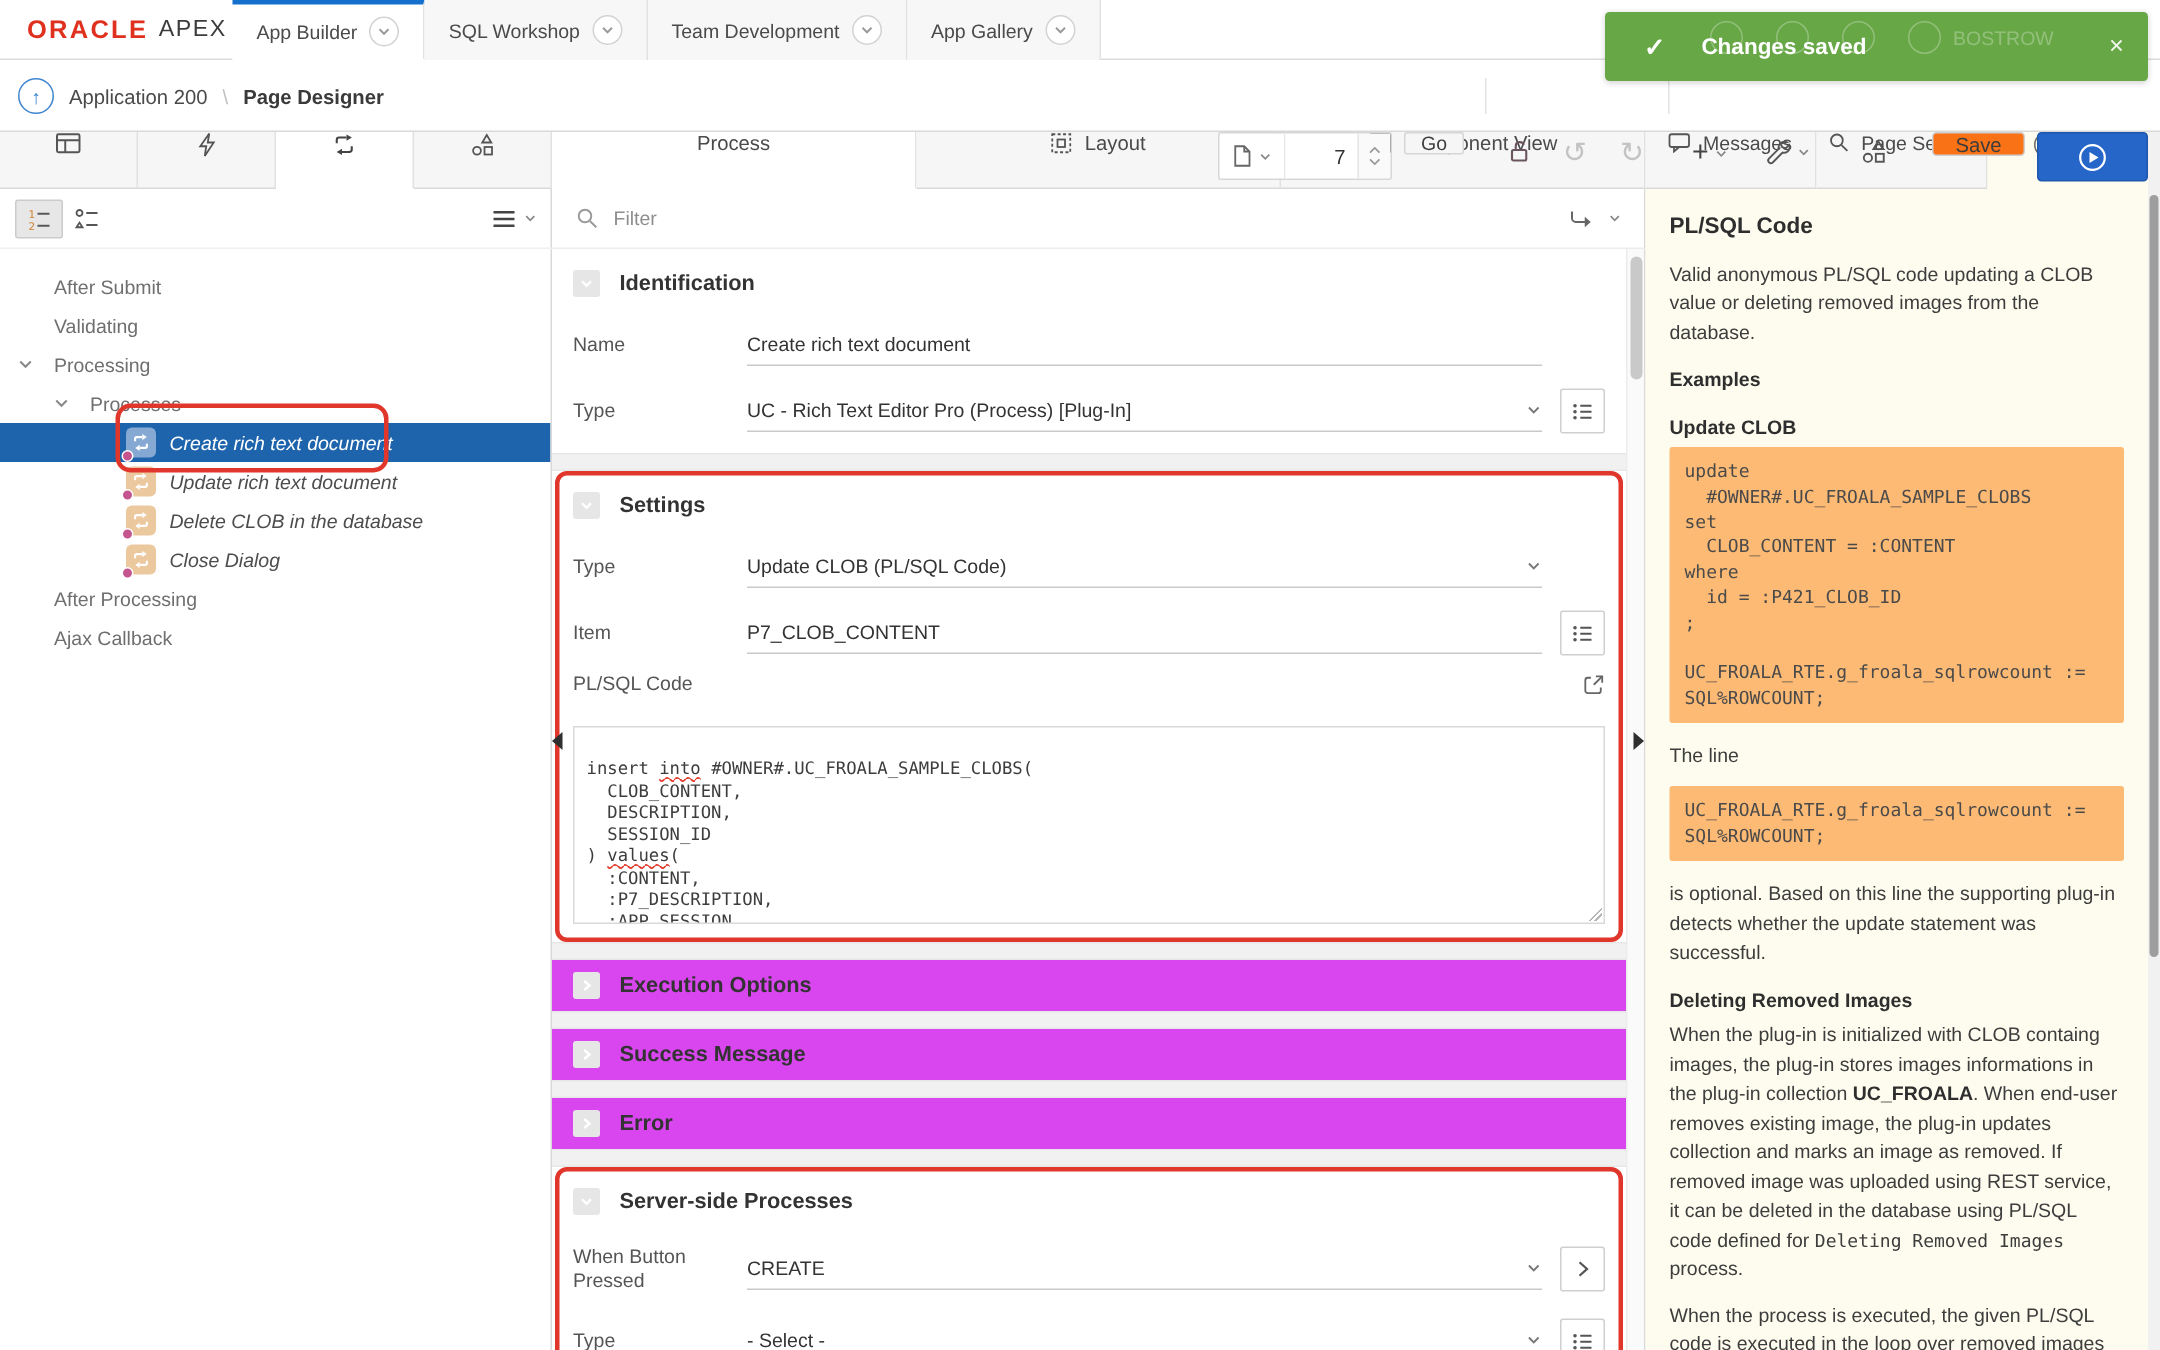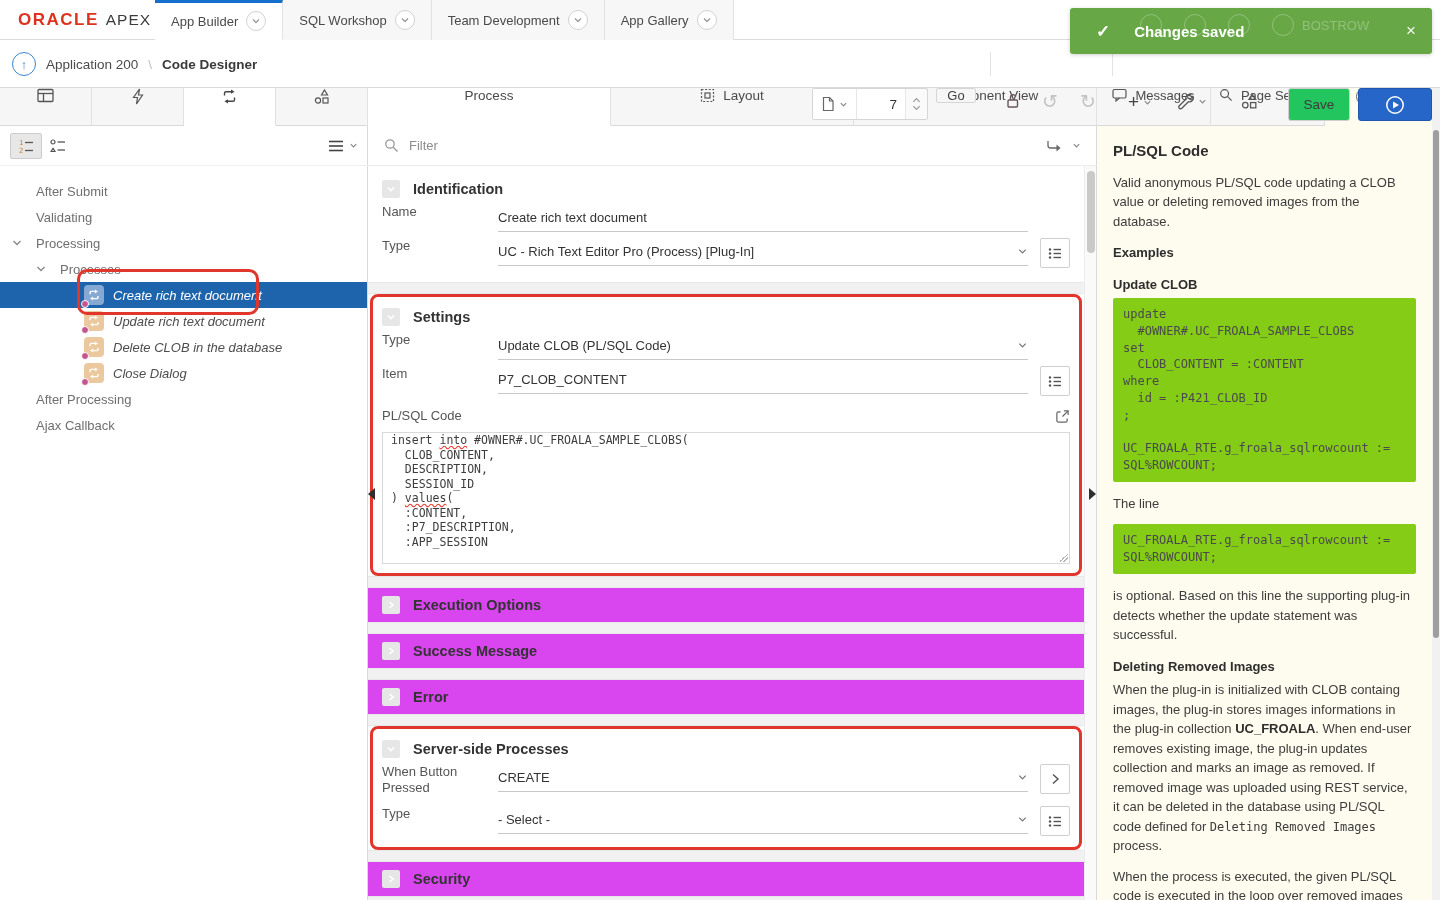--- a/index.html
+++ b/index.html
@@ -39,21 +39,21 @@
   #breadcrumb .page { color:#3a3a3a; font-weight:bold; }
   .tsep { position:absolute; top:12px; width:1px; height:24px; background:#e3e3e3; }
   .tbtn-icon { position:absolute; top:52px; display:flex; align-items:center; gap:4px; cursor:pointer; }
   #page-group { position:absolute; left:812px; top:48px; height:32px; display:flex; border:1px solid #d6d6d6; border-radius:2px; overflow:hidden; }
   #page-group .seg { display:flex; align-items:center; justify-content:center; background:#fff; }
   #page-group .seg.icon { width:44px; gap:4px; border-right:1px solid #e6e6e6; }
   #page-num { width:48px; border:none; outline:none; text-align:right; padding-right:8px; font-size:13.5px; color:#333; font-family:"Liberation Sans",sans-serif; }
   #spinner { width:22px; display:flex; flex-direction:column; align-items:center; justify-content:center; gap:2px; background:#fafafa; border-left:1px solid #e6e6e6; cursor:pointer; }
   #go-btn { position:absolute; left:936px; top:48px; width:40px; height:15px; background:#f6f6f6; border:1px solid #d6d6d6; border-radius:2px; font-size:13px; color:#3f3f3f; cursor:pointer; display:flex; align-items:center; justify-content:center; }
   .glyph-undo { font-size:19px; color:#c3c3c3; }
-  #save-btn { position:absolute; left:1288px; top:48px; width:62px; height:33px; background:#22c55e; border:1px solid #cfcfcf; border-radius:3px; font-size:13.5px; color:#3c3c3c; cursor:pointer; display:flex; align-items:center; justify-content:center; }
+  #save-btn { position:absolute; left:1288px; top:48px; width:62px; height:16px; background:#f97316; border:1px solid #cfcfcf; border-radius:3px; font-size:13.5px; color:#3c3c3c; cursor:pointer; display:flex; align-items:center; justify-content:center; }
   #run-btn { position:absolute; left:1358px; top:48px; width:74px; height:33px; background:#2566c8; border:1px solid #1e57ad; border-radius:3px; cursor:pointer; display:flex; align-items:center; justify-content:center; }
 
   
   .panel-tabbar { position:absolute; top:88px; height:38px; display:flex; z-index:4; }
   .ptab { display:flex; align-items:flex-start; justify-content:center; gap:8px; background:#f6f6f6;
     border-right:1px solid #e1e1e1; border-bottom:1px solid #d9d9d9; font-size:13.5px; color:#4a4a4a; cursor:pointer; }
   .ptab.active { background:#fff; border-bottom:1px solid #fff; }
 
   
   #left-panel { position:absolute; left:0; top:88px; width:368px; bottom:0; background:#fff; border-right:1px solid #d9d9d9; }
@@ -85,50 +85,50 @@
   #filter-bar { position:absolute; left:0; top:38px; width:729px; height:40px; display:flex; align-items:center; padding:0 16px; border-bottom:1px solid #ececec; gap:10px; }
   #filter-input { border:none; outline:none; font-size:13px; color:#333; flex:1; font-family:"Liberation Sans",sans-serif; }
   #filter-input::placeholder { color:#8d8d8d; }
   #prop-scroll { position:absolute; left:0; top:78px; right:12px; bottom:0; overflow:hidden; background:#fff; }
   .gapband { height:12px; background:#f1f1f1; border-top:1px solid #e7e7e7; border-bottom:1px solid #e7e7e7; }
   .sec { padding:10px 14px 12px 14px; position:relative; background:#fff; }
   .sec-c { padding:4px 14px; background:#d946ef; }
   .sec-head { display:flex; align-items:center; gap:13px; height:26px; }
   .sec-title { font-size:14.5px; font-weight:bold; color:#333; }
   .chev-btn { width:18px; height:18px; background:#e6e6e6; border-radius:2px; display:flex; align-items:center; justify-content:center; cursor:pointer; flex:0 0 auto; }
-  .frow { display:flex; height:32px; margin-top:2px; }
+  .frow { display:flex; align-items:center; height:32px; margin-top:12px; }
   .frow.tall { height:40px; }
   .flabel { width:116px; font-size:13px; color:#555; line-height:1.2; flex:0 0 auto; }
   .fline { flex:1; display:flex; align-items:center; border-bottom:1px solid #c9c9c9; height:28px; cursor:pointer; }
   .fval { font-size:13px; color:#333; flex:1; white-space:nowrap; overflow:hidden; }
   .fside { width:42px; display:flex; justify-content:flex-end; flex:0 0 auto; }
   .sbtn { width:30px; height:30px; background:#fff; border:1px solid #cfcfcf; border-radius:2px; display:flex; align-items:center; justify-content:center; cursor:pointer; }
   .lblrow { display:flex; align-items:center; height:24px; margin-top:6px; }
-  #code-box { margin-top:4px; border:1px solid #d9d9d9; background:#fff; height:132px; padding:0 8px; position:relative; overflow:hidden; }
+  #code-box { margin-top:16px; border:1px solid #d9d9d9; background:#fff; height:132px; padding:20px 8px; position:relative; overflow:hidden; }
   .cline { font-family:"DejaVu Sans Mono", monospace; font-size:11.5px; line-height:14.5px; color:#3d3d3d; white-space:pre; }
   .sq { text-decoration:underline; text-decoration-style:wavy; text-decoration-color:#e23d2e; }
   #resize-corner { position:absolute; right:1px; bottom:1px; width:9px; height:9px;
     background:linear-gradient(135deg, transparent 50%, #b5b5b5 50%, #b5b5b5 58%, transparent 58%, transparent 70%, #b5b5b5 70%, #b5b5b5 78%, transparent 78%); cursor:nwse-resize; }
   .annot { position:absolute; left:2px; right:2px; top:0; bottom:0; border:3px solid #e0362b; border-radius:8px; pointer-events:none; z-index:8; }
   #c-scrollbar { position:absolute; right:0; top:78px; bottom:0; width:12px; background:#fafafa; border-left:1px solid #ececec; }
   #c-thumb { position:absolute; left:2px; top:5px; width:8px; height:82px; background:#c9c9c9; border-radius:4px; cursor:pointer; }
   .handle-l { position:absolute; left:362px; top:488px; width:0; height:0; border:6px solid transparent; border-right:7px solid #2f2f2f; z-index:30; cursor:pointer; }
   .handle-r { position:absolute; left:1089px; top:488px; width:0; height:0; border:6px solid transparent; border-left:7px solid #2f2f2f; z-index:30; cursor:pointer; }
 
   
   #right-panel { position:absolute; left:1097px; top:88px; width:343px; bottom:0; background:#fdfcee; }
   #right-tabs { left:1097px; width:343px; }
   #right-tabs .ptab { width:114px; font-size:13px; }
   #right-tabs .ptab.active { background:#fdfcee; border-bottom:1px solid #fdfcee; }
   .qmark { width:17px; height:17px; border:1.5px solid #666; border-radius:50%; font-size:11px; color:#555; display:flex; align-items:center; justify-content:center; }
   #help-body { position:absolute; left:0; top:38px; right:8px; bottom:0; padding:14px 16px 0 16px; overflow:hidden; font-size:13px; line-height:1.5; color:#3d3d3d; }
   .help-title { font-size:15px; font-weight:bold; color:#2e2e2e; margin-bottom:10px; }
   .help-p { margin:0 0 11px 0; }
   .help-h { font-weight:bold; color:#2e2e2e; margin:12px 0 4px 0; }
-  .help-code { background:#84cc16; border-radius:2px; padding:8px 10px; margin:4px 0 12px 0;
+  .help-code { background:#fdba74; border-radius:2px; padding:8px 10px; margin:4px 0 12px 0;
     font-family:"DejaVu Sans Mono", monospace; font-size:12px; line-height:1.4; color:#4a4a4a; white-space:pre; overflow:hidden; }
   .hb { font-weight:bold; color:#2e2e2e; }
   .hm { font-family:"DejaVu Sans Mono", monospace; font-size:12px; }
   #r-scrollbar { position:absolute; left:1432px; top:88px; bottom:0; width:8px; background:#f1f1f1; z-index:20; }
   #r-thumb { position:absolute; left:1px; top:42px; width:6px; height:508px; background:#9e9e9e; border-radius:3px; cursor:pointer; }
 </style>
 </head>
 <body>
 
 <div id="header">
@@ -186,21 +186,21 @@
   <span class="check">✓</span>
   <span class="msg">Changes saved</span>
   <span class="close">×</span>
 </div>
 
 <div id="toolbar2">
   <div id="breadcrumb">
     <span class="up-circle">↑</span>
     <span class="app">Application 200</span>
     <span class="sep">\</span>
-    <span class="page">Code Designer</span>
+    <span class="page">Page Designer</span>
   </div>
 
   <div id="page-group">
     <div class="seg icon">
       <svg width="14" height="16" viewBox="0 0 14 16">
           <path d="M2.5 1.5h6l3.5 3.5v9.5h-9.5z" fill="none" stroke="#666" stroke-width="1.2"></path>
           <path d="M8.5 1.5v3.5H12" fill="none" stroke="#666" stroke-width="1.2"></path>
         </svg>
       <svg width="9" height="9" viewBox="0 0 10 10">
           <polyline points="2,3.5 5,6.5 8,3.5" fill="none" stroke="#888" stroke-width="1.3"></polyline>

